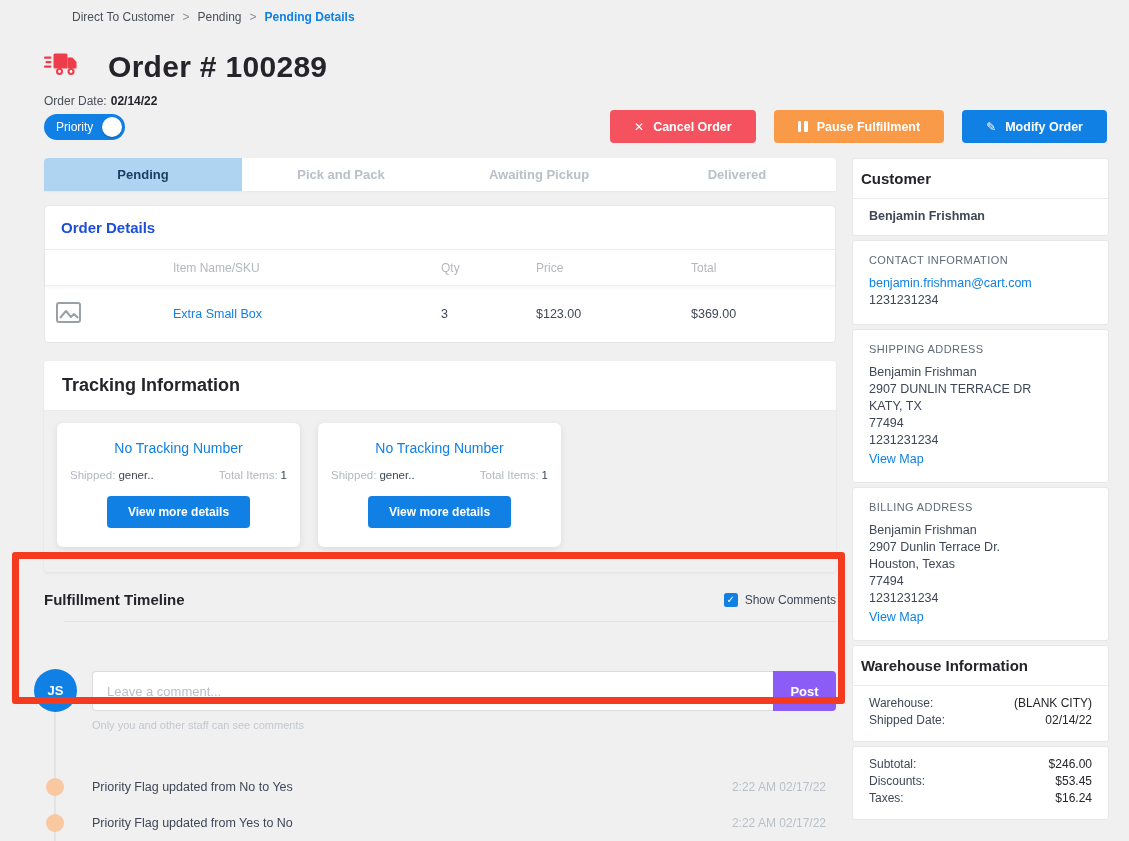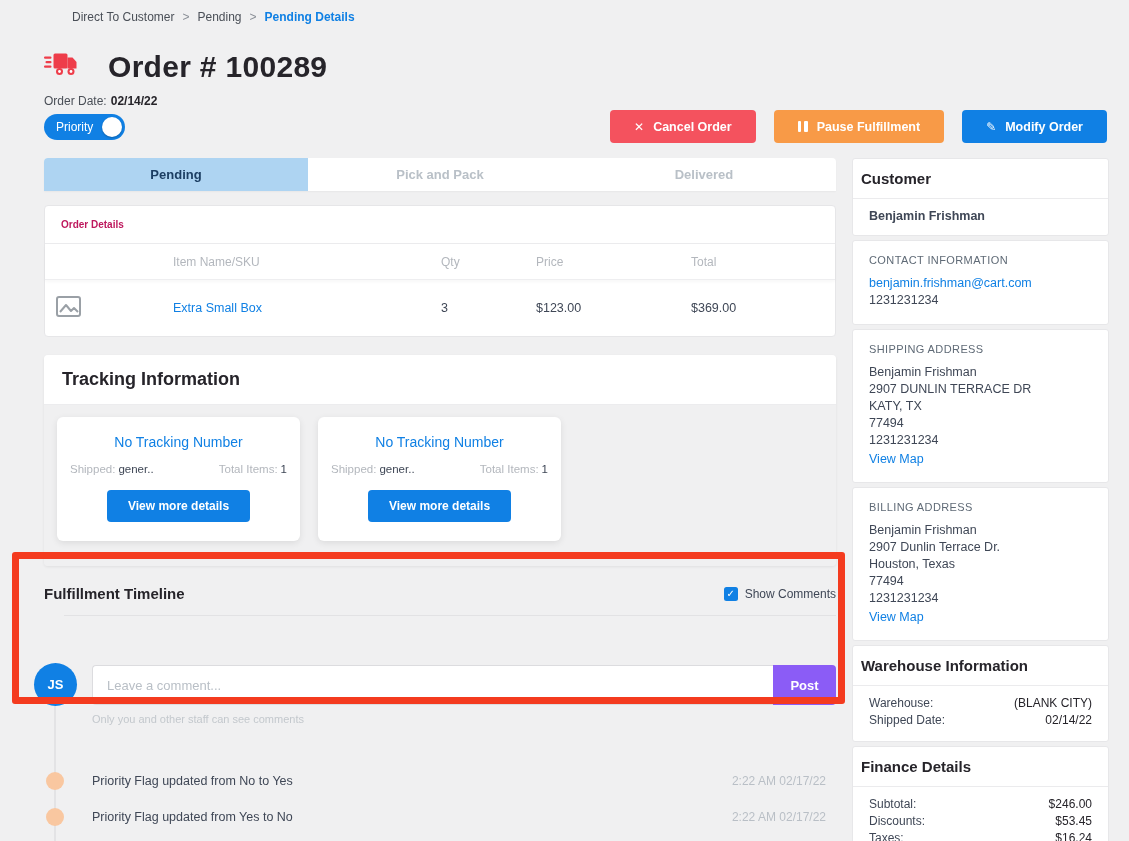--- a/index.html
+++ b/index.html
@@ -38,21 +38,21 @@
 
   
   .main { position:absolute; left:44px; top:158px; width:792px; }
 
   .tabs { display:flex; height:33px; background:#fff; border-radius:4px 4px 0 0; overflow:hidden; box-shadow:0 1px 2px rgba(0,0,0,.04); }
   .tab { flex:1; display:flex; align-items:center; justify-content:center; font-size:13px; font-weight:bold; color:#b9c0c7; cursor:pointer; }
   .tab.active { background:#aed4f2; color:#1c3e63; }
 
   .card { background:#fff; border:1px solid #e6e6e8; border-radius:4px; }
   .order-details { margin-top:14px; }
-  .order-details .card-head { padding:13px 16px; font-size:10px; font-weight:bold; color:#be185d; border-bottom:1px solid #ebebed; }
+  .order-details .card-head { padding:13px 16px; font-size:15px; font-weight:bold; color:#1d4ed8; border-bottom:1px solid #ebebed; }
   .od-grid { display:grid; grid-template-columns:128px 268px 95px 155px 1fr; align-items:center; }
   .od-colhead { height:36px; font-size:12px; color:#b3b7bd; border-bottom:1px solid #eeeef0; box-shadow:0 2px 3px rgba(0,0,0,.03); }
   .od-row { height:56px; font-size:12.5px; color:#3f4756; }
   .od-grid > div { padding-left:0; }
   .od-grid .c-icon { padding-left:11px; }
   .od-row .item-link { color:#1080e4; cursor:pointer; }
 
   .tracking { margin-top:18px; border-radius:4px; overflow:hidden; box-shadow:0 1px 3px rgba(0,0,0,.07); }
   .tracking .card-head { background:#fff; padding:14px 18px; font-size:18px; font-weight:bold; color:#26242a; border-bottom:1px solid #ececee; }
   .tracking-body { background:#f0f0f1; padding:12px 13px 25px; display:flex; gap:18px; }
@@ -168,20 +168,21 @@
     </button>
   </div>
 
   <div class="connector-line"></div>
 
   <div class="main">
 
     <div class="tabs">
       <div class="tab active">Pending</div>
       <div class="tab">Pick and Pack</div>
+      <div class="tab">Awaiting Pickup</div>
       <div class="tab">Delivered</div>
     </div>
 
     <div class="card order-details">
       <div class="card-head">Order Details</div>
       <div class="od-grid od-colhead">
         <div class="c-icon"></div>
         <div>Item Name/SKU</div>
         <div>Qty</div>
         <div>Price</div>
@@ -303,21 +304,20 @@
           <span class="v">(BLANK CITY)</span>
         </div>
         <div class="kv">
           <span class="k">Shipped Date:</span>
           <span class="v">02/14/22</span>
         </div>
       </div>
     </div>
 
     <div class="side-card">
-      <div class="side-head">Finance Details</div>
       <div class="kv-rows">
         <div class="kv">
           <span class="k">Subtotal:</span>
           <span class="v">$246.00</span>
         </div>
         <div class="kv">
           <span class="k">Discounts:</span>
           <span class="v">$53.45</span>
         </div>
         <div class="kv">

